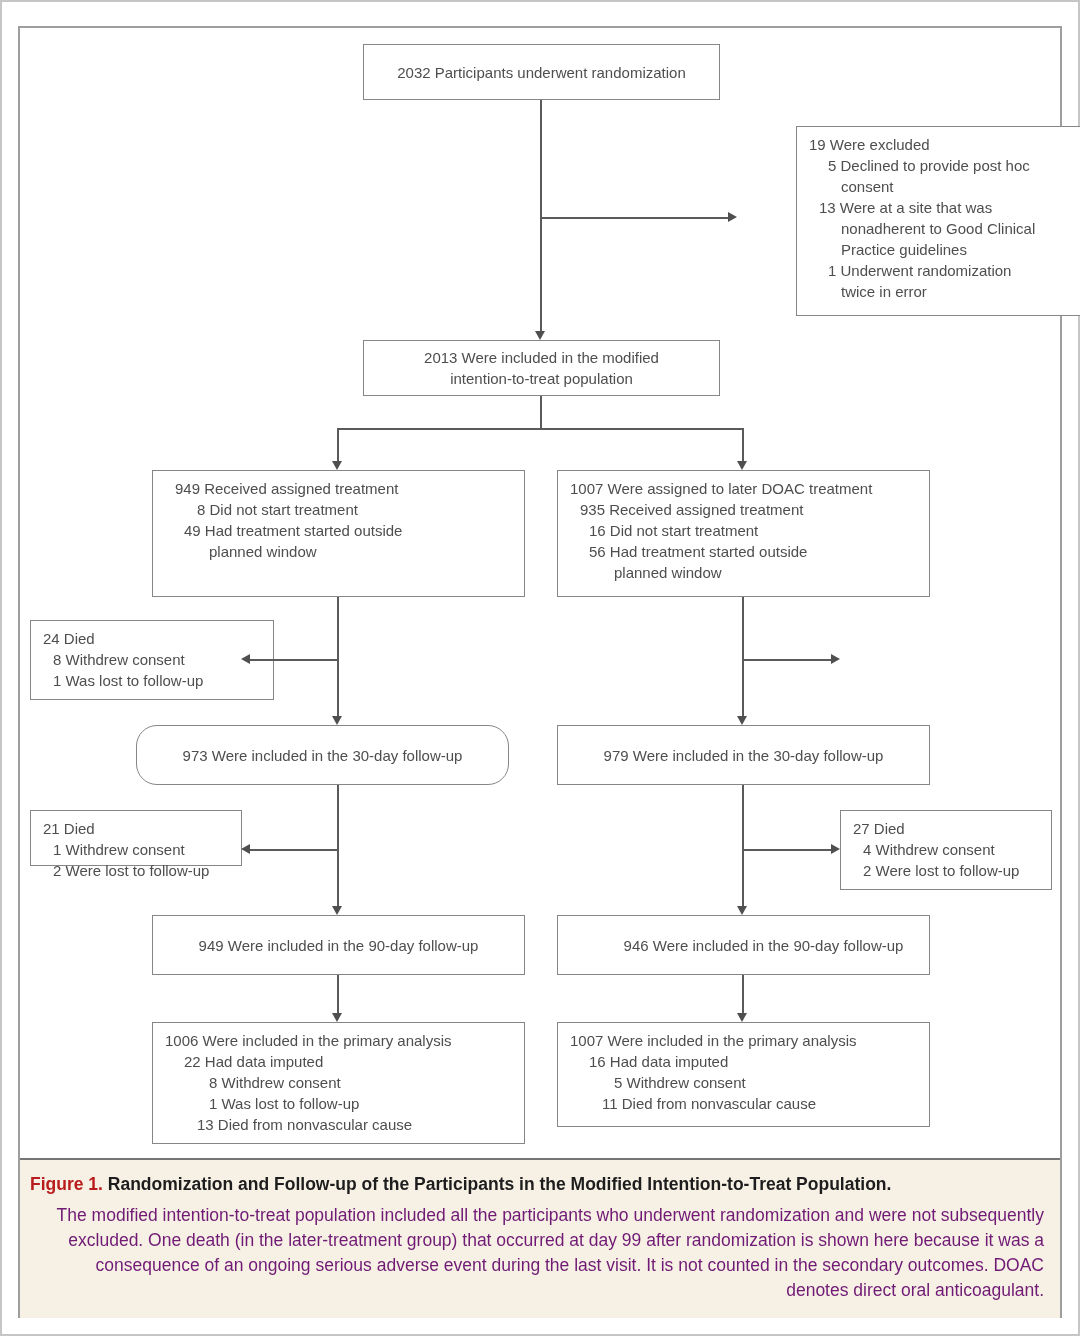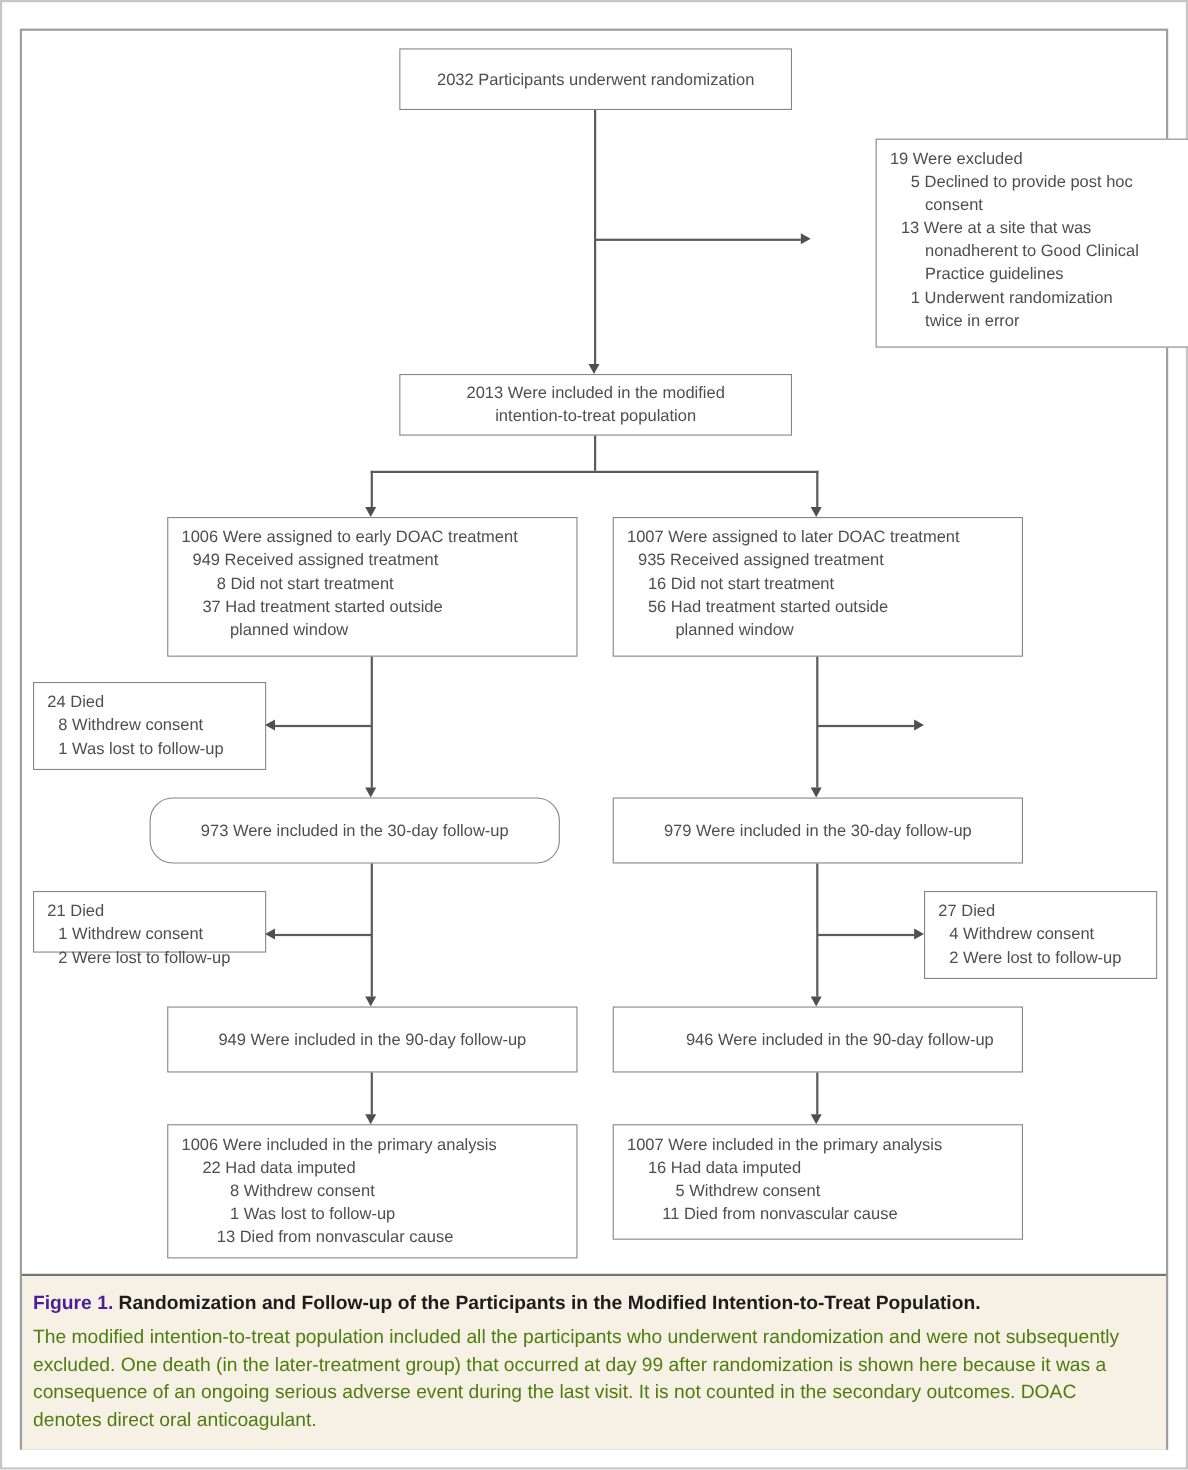--- a/index.html
+++ b/index.html
@@ -38,22 +38,22 @@
   .arrd{border-left:5px solid transparent;border-right:5px solid transparent;border-top:9px solid #4f4f4f;}
   .arrl{border-top:5px solid transparent;border-bottom:5px solid transparent;border-right:9px solid #4f4f4f;}
   .arrr{border-top:5px solid transparent;border-bottom:5px solid transparent;border-left:9px solid #4f4f4f;}
   
   .caption{
     position:absolute;left:20px;top:1158px;width:1040px;height:160px;
     background:#f7f1e5;border-top:2px solid #757575;box-sizing:border-box;
     padding:12px 16px 0 10px;
   }
   .cap-title{font-size:17.5px;font-weight:bold;color:#1d1d1d;line-height:24px;}
-  .cap-label{color:#4c1d95;font-weight:bold;}
-  .cap-body{margin-top:7px;font-size:17.5px;color:#4d7c0f;line-height:25px;}
+  .cap-label{color:#b91c1c;font-weight:bold;}
+  .cap-body{margin-top:7px;font-size:17.5px;color:#701a75;line-height:25px;text-align:right;}
 </style>
 </head>
 <body>
 
 <div class="page">
   <div class="frame"></div>
 
   <div class="node center" style="left:363px;top:44px;width:357px;height:56px;">
       <div class="ln i0">2032 Participants underwent randomization</div>
     </div>
@@ -68,36 +68,35 @@
       <div class="ln i2">1 Underwent randomization</div>
       <div class="ln i3">twice in error</div>
     </div>
 
   <div class="node center" style="left:363px;top:340px;width:357px;height:56px;">
       <div class="ln i0">2013 Were included in the modified</div>
       <div class="ln i0">intention-to-treat population</div>
     </div>
 
   <div class="node" style="left:152px;top:470px;width:373px;height:127px;">
-      <div class="ln i0">1006 Were assigned to early DOAC treatment</div>
       <div class="ln i1">949 Received assigned treatment</div>
       <div class="ln i3">8 Did not start treatment</div>
-      <div class="ln i2">37 Had treatment started outside</div>
+      <div class="ln i2">49 Had treatment started outside</div>
       <div class="ln i4">planned window</div>
     </div>
 
   <div class="node" style="left:557px;top:470px;width:373px;height:127px;">
       <div class="ln i0">1007 Were assigned to later DOAC treatment</div>
       <div class="ln i1">935 Received assigned treatment</div>
       <div class="ln i2">16 Did not start treatment</div>
       <div class="ln i2">56 Had treatment started outside</div>
       <div class="ln i4">planned window</div>
     </div>
 
-  <div class="node" style="left:30px;top:620px;width:212px;height:80px;">
+  <div class="node" style="left:30px;top:620px;width:244px;height:80px;">
       <div class="ln i0">24 Died</div>
       <div class="ln i1">8 Withdrew consent</div>
       <div class="ln i1">1 Was lost to follow-up</div>
     </div>
 
 
   <div class="node center" style="left:136px;top:725px;width:373px;height:60px;border-radius:21px;">
       <div class="ln i0">973 Were included in the 30-day follow-up</div>
     </div>
 

